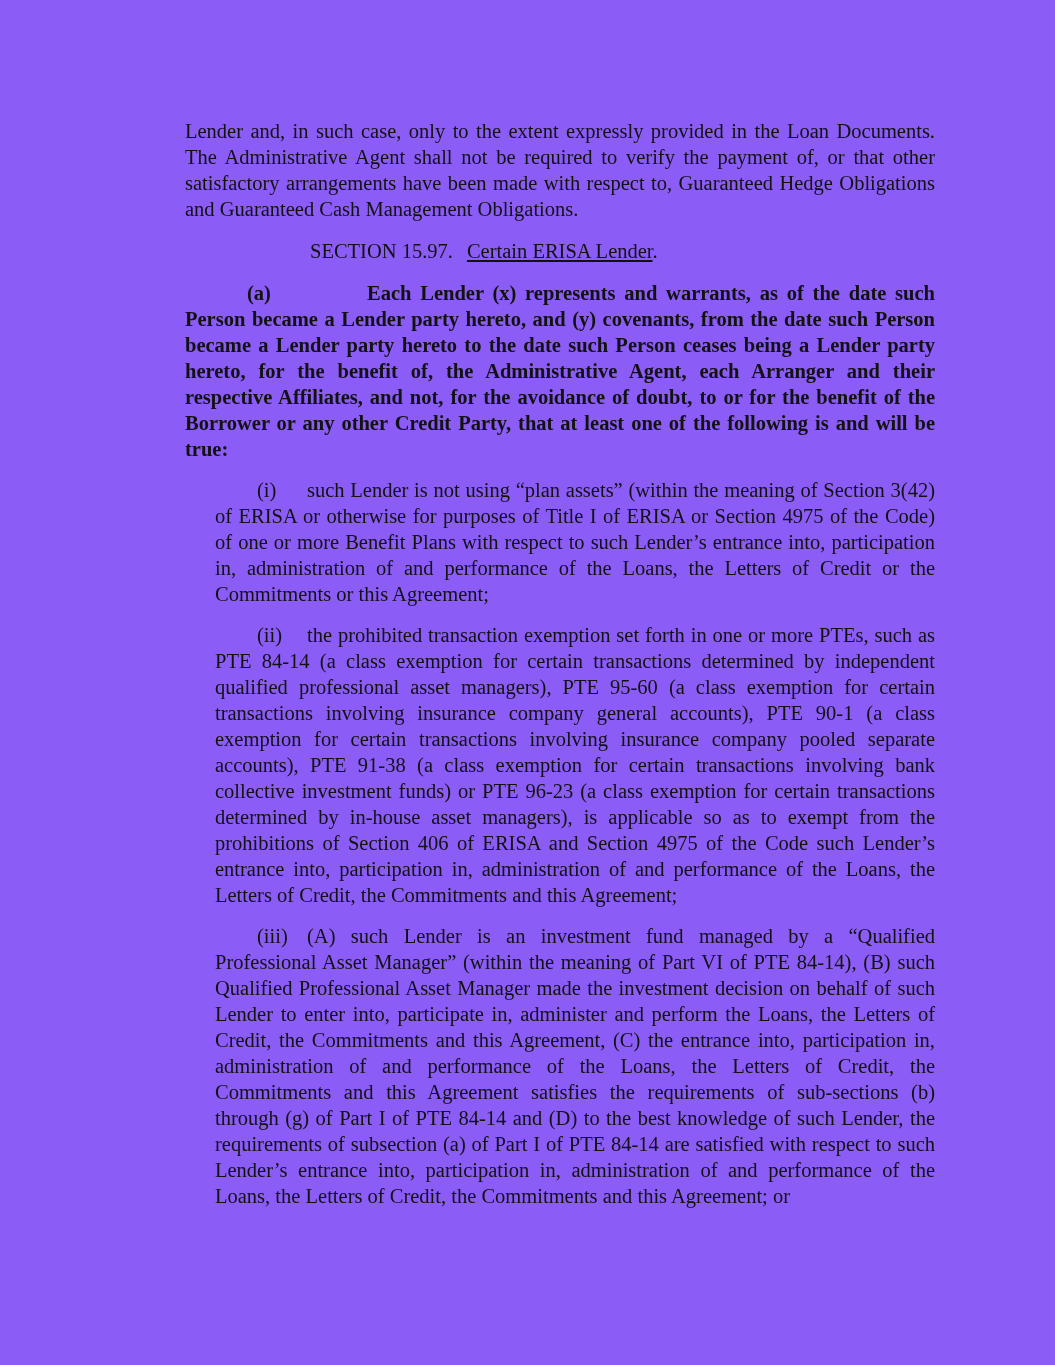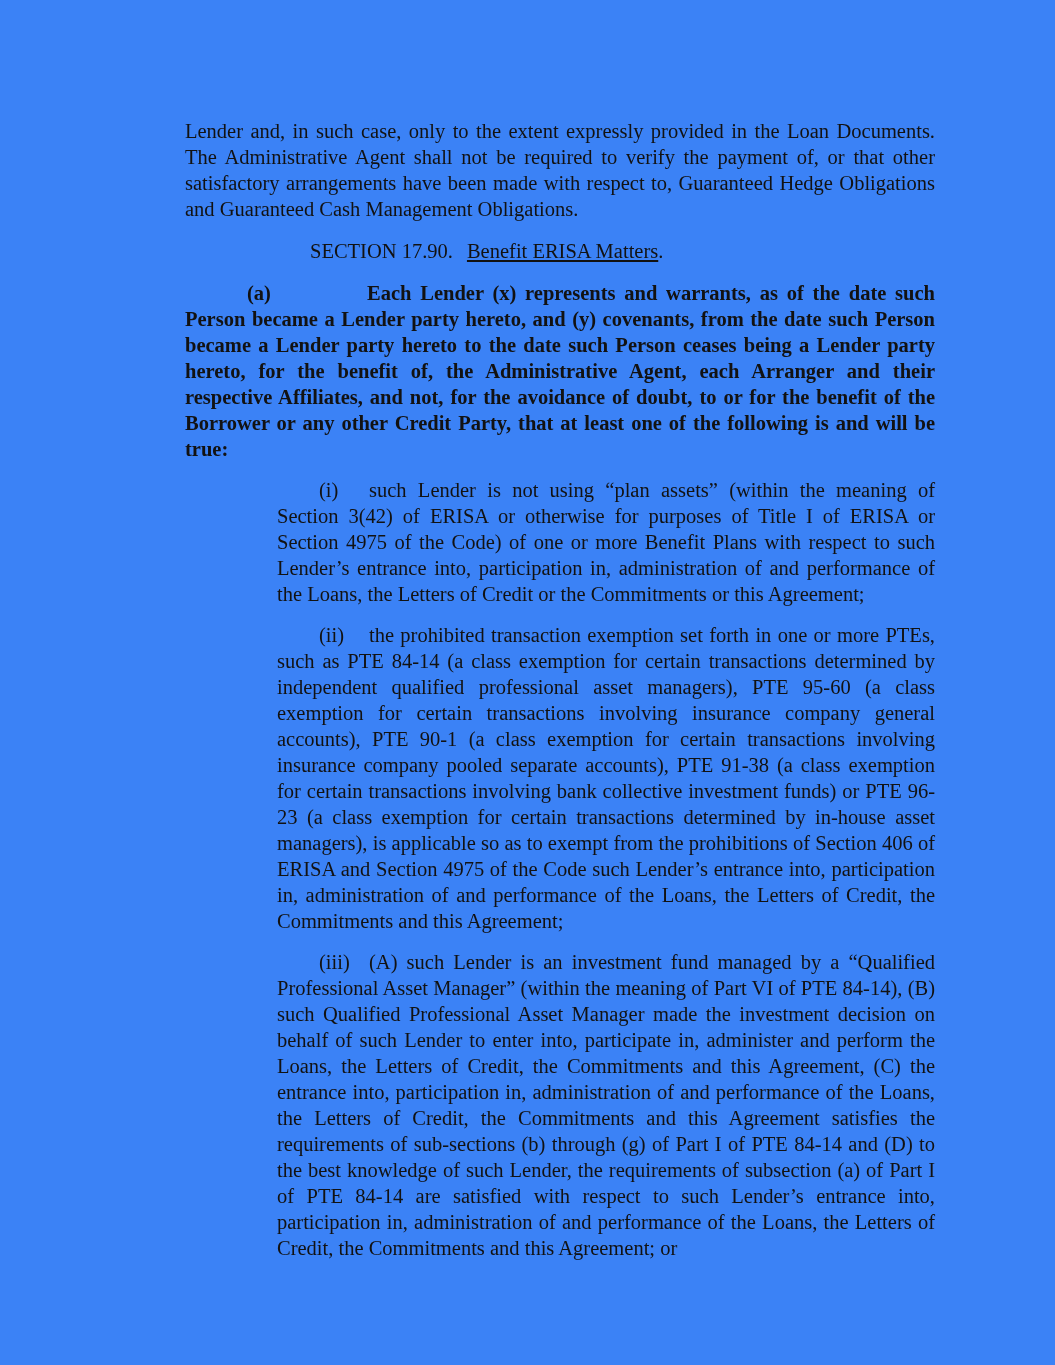--- a/index.html
+++ b/index.html
@@ -4,21 +4,21 @@
 <style>
   html, body {
     margin: 0;
     padding: 0;
     background: #ffffff;
   }
   .page {
     position: relative;
     width: 1055px;
     height: 1365px;
-    background: #3b82f6;
+    background: #8b5cf6;
     box-sizing: border-box;
     padding: 118px 120px 0 185px;
     font-family: "Liberation Serif", "DejaVu Serif", serif;
     font-size: 20.5px;
     line-height: 26px;
     color: #121212;
     overflow: hidden;
   }
   .para {
     margin: 0;
@@ -42,37 +42,37 @@
     text-indent: 62px;
     font-weight: bold;
   }
   .label-a {
     display: inline-block;
     min-width: 120px;
     text-indent: 0;
   }
   .clause {
     margin-top: 15px;
-    margin-left: 92px;
+    margin-left: 30px;
     text-indent: 42px;
   }
   .clause-label {
     display: inline-block;
     min-width: 50px;
     text-indent: 0;
   }
 </style>
 </head>
 <body>
 
 <div class="page">
 
   <p class="para intro">Lender and, in such case, only to the extent expressly provided in the Loan Documents. The Administrative Agent shall not be required to verify the payment of, or that other satisfactory arrangements have been made with respect to, Guaranteed Hedge Obligations and Guaranteed Cash Management Obligations.</p>
 
-  <p class="heading"><span class="prefix">SECTION 17.90.</span><span class="underline">Benefit ERISA Matters</span><span>.</span></p>
+  <p class="heading"><span class="prefix">SECTION 15.97.</span><span class="underline">Certain ERISA Lender</span><span>.</span></p>
 
   <p class="para para-a"><span class="label-a">(a)</span><span>Each Lender (x) represents and warrants, as of the date such Person became a Lender party hereto, and (y) covenants, from the date such Person became a Lender party hereto to the date such Person ceases being a Lender party hereto, for the benefit of, the Administrative Agent, each Arranger and their respective Affiliates, and not, for the avoidance of doubt, to or for the benefit of the Borrower or any other Credit Party, that at least one of the following is and will be true:</span></p>
 
   <p class="para clause"><span class="clause-label">(i)</span><span>such Lender is not using “plan assets” (within the meaning of Section 3(42) of ERISA or otherwise for purposes of Title I of ERISA or Section 4975 of the Code) of one or more Benefit Plans with respect to such Lender’s entrance into, participation in, administration of and performance of the Loans, the Letters of Credit or the Commitments or this Agreement;</span></p>
 
   <p class="para clause"><span class="clause-label">(ii)</span><span>the prohibited transaction exemption set forth in one or more PTEs, such as PTE 84-14 (a class exemption for certain transactions determined by independent qualified professional asset managers), PTE 95-60 (a class exemption for certain transactions involving insurance company general accounts), PTE 90-1 (a class exemption for certain transactions involving insurance company pooled separate accounts), PTE 91-38 (a class exemption for certain transactions involving bank collective investment funds) or PTE 96-23 (a class exemption for certain transactions determined by in-house asset managers), is applicable so as to exempt from the prohibitions of Section 406 of ERISA and Section 4975 of the Code such Lender’s entrance into, participation in, administration of and performance of the Loans, the Letters of Credit, the Commitments and this Agreement;</span></p>
 
   <p class="para clause"><span class="clause-label">(iii)</span><span>(A) such Lender is an investment fund managed by a “Qualified Professional Asset Manager” (within the meaning of Part VI of PTE 84-14), (B) such Qualified Professional Asset Manager made the investment decision on behalf of such Lender to enter into, participate in, administer and perform the Loans, the Letters of Credit, the Commitments and this Agreement, (C) the entrance into, participation in, administration of and performance of the Loans, the Letters of Credit, the Commitments and this Agreement satisfies the requirements of sub-sections (b) through (g) of Part I of PTE 84-14 and (D) to the best knowledge of such Lender, the requirements of subsection (a) of Part I of PTE 84-14 are satisfied with respect to such Lender’s entrance into, participation in, administration of and performance of the Loans, the Letters of Credit, the Commitments and this Agreement; or</span></p>
 
 </div>

